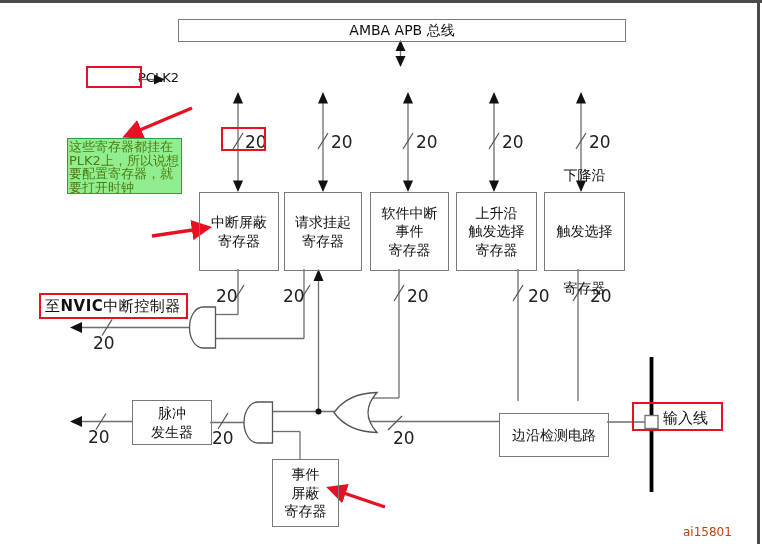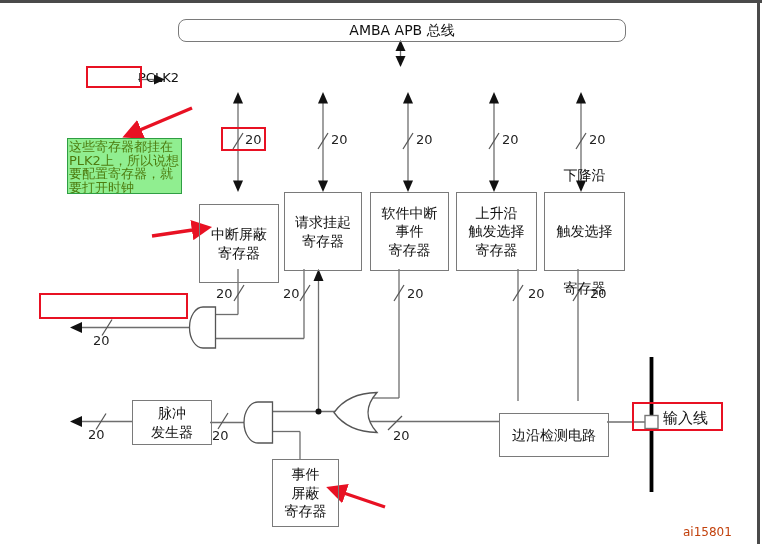--- a/index.html
+++ b/index.html
@@ -7,21 +7,21 @@
     position:relative;width:762px;height:544px;background:#fff;overflow:hidden;
     font-family:"DejaVu Sans","Liberation Sans",sans-serif;color:#1a1a1a;
   }
   #wires{position:absolute;left:0;top:0;z-index:1;}
   .box{
     position:absolute;z-index:2;border:1.3px solid #7a7a7a;background:transparent;
     display:flex;flex-direction:column;align-items:center;justify-content:center;
     text-align:center;font-size:14px;line-height:1.3;color:#111;
   }
   .lbl{position:absolute;z-index:3;white-space:nowrap;color:#111;}
-  .w20{position:absolute;z-index:3;font-size:13px;color:#222;white-space:nowrap;}
+  .w20{position:absolute;z-index:3;font-size:17px;color:#222;white-space:nowrap;}
   .redbox{position:absolute;z-index:4;border:2.5px solid #e81123;background:transparent;}
   .pageborder-top{position:absolute;left:0;top:0;width:762px;height:2.5px;background:#4a4a4a;z-index:5;}
   .pageborder-right{position:absolute;left:757px;top:0;width:2.5px;height:544px;background:#4a4a4a;z-index:5;}
   #note{
     position:absolute;left:55px;top:138px;width:115px;height:56px;z-index:3;
     background:#90ee90;border:1.6px solid #2f9e44;box-sizing:border-box;
     font-size:13px;line-height:13.6px;color:#4d7c0f;overflow:hidden;padding:1px 0 0 1px;white-space:nowrap;margin-left:12px;
   }
   #pclk2-label{left:86px;top:66px;width:57px;height:23px;z-index:3;display:flex;align-items:center;justify-content:center;font-size:13px;position:absolute;margin-left:44px;}
   #nvic-label{left:45px;top:297px;font-size:15px;letter-spacing:0.5px;}
@@ -131,25 +131,25 @@
     <line x1="651.5" y1="357" x2="651.5" y2="492" stroke="#000" stroke-width="3.8"></line>
     <rect x="645" y="415.5" width="13" height="13" fill="#fff" stroke="#777" stroke-width="1.4"></rect>
 
     <g stroke="#e81123" stroke-width="3.4" fill="none">
       <line x1="192" y1="108" x2="128" y2="135" marker-end="url(#redhead)"></line>
       <line x1="152" y1="236" x2="206" y2="228" marker-end="url(#redhead)"></line>
       <line x1="385" y1="507" x2="332" y2="489" marker-end="url(#redhead)"></line>
     </g>
   </svg>
 
-  <div class="box" style="left:178px;top:19px;width:446px;height:21px;border-radius:8px;">
+  <div class="box" style="left:178px;top:19px;width:446px;height:21px;">
     <span>AMBA APB 总线</span>
   </div>
 
-  <div class="box" style="left:199px;top:204px;width:78px;height:77px;">
+  <div class="box" style="left:199px;top:192px;width:78px;height:77px;">
     <div>中断屏蔽</div>
     <div>寄存器</div>
   </div>
   <div class="box" style="left:284px;top:192px;width:76px;height:77px;">
     <div>请求挂起</div>
     <div>寄存器</div>
   </div>
   <div class="box" style="left:370px;top:192px;width:77px;height:77px;">
     <div>软件中断</div>
     <div>事件</div>
@@ -185,20 +185,21 @@
   <div class="redbox" style="left:39px;top:293px;width:145px;height:22px;"></div>
   <div class="redbox" style="left:632px;top:402px;width:87px;height:25px;"></div>
 
   <div id="note">
     <div>这些寄存器都挂在</div>
     <div>PLK2上，所以说想</div>
     <div>要配置寄存器，就</div>
     <div>要打开时钟</div>
   </div>
 
+  <div id="nvic-label" class="lbl"><span>至</span><b>NVIC</b><span>中断控制器</span></div>
   <div id="input-line-label" class="lbl">输入线</div>
   <div id="figid" class="lbl">ai15801</div>
 
   <div class="w20" style="left:245px;top:132px;">20</div>
   <div class="w20" style="left:331px;top:132px;">20</div>
   <div class="w20" style="left:416px;top:132px;">20</div>
   <div class="w20" style="left:502px;top:132px;">20</div>
   <div class="w20" style="left:589px;top:132px;">20</div>
   <div class="w20" style="left:216px;top:286px;">20</div>
   <div class="w20" style="left:283px;top:286px;">20</div>

